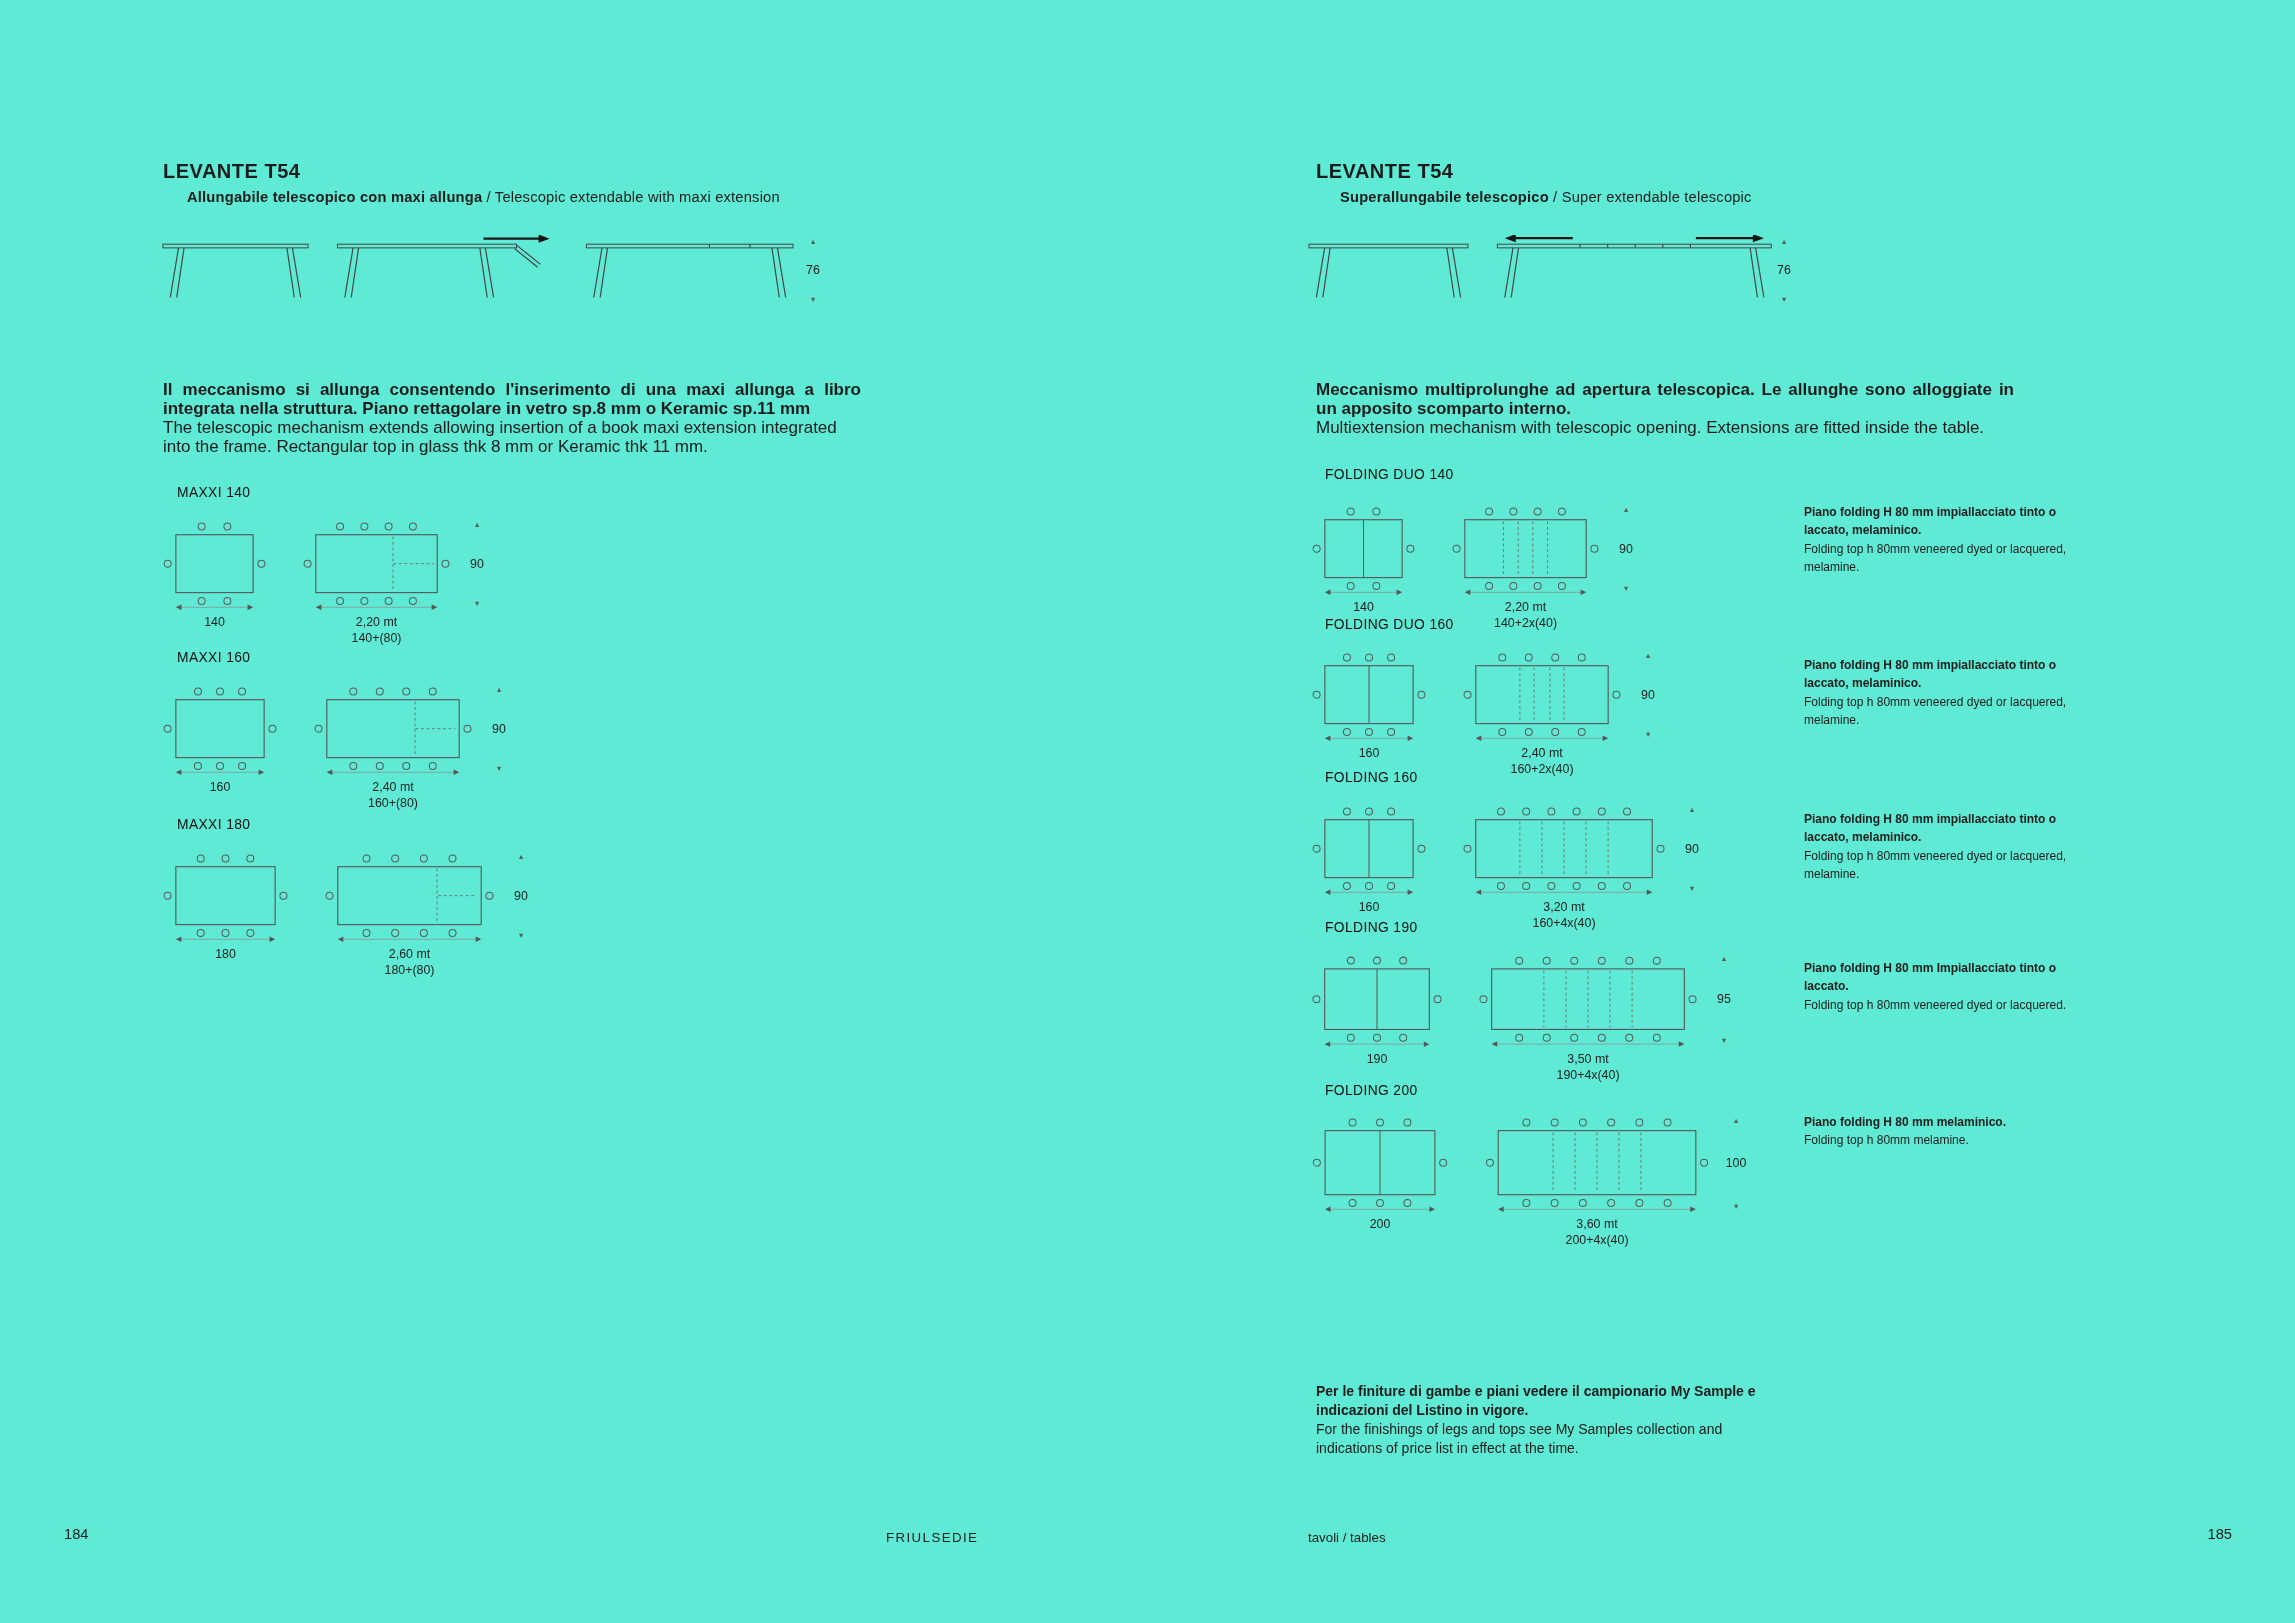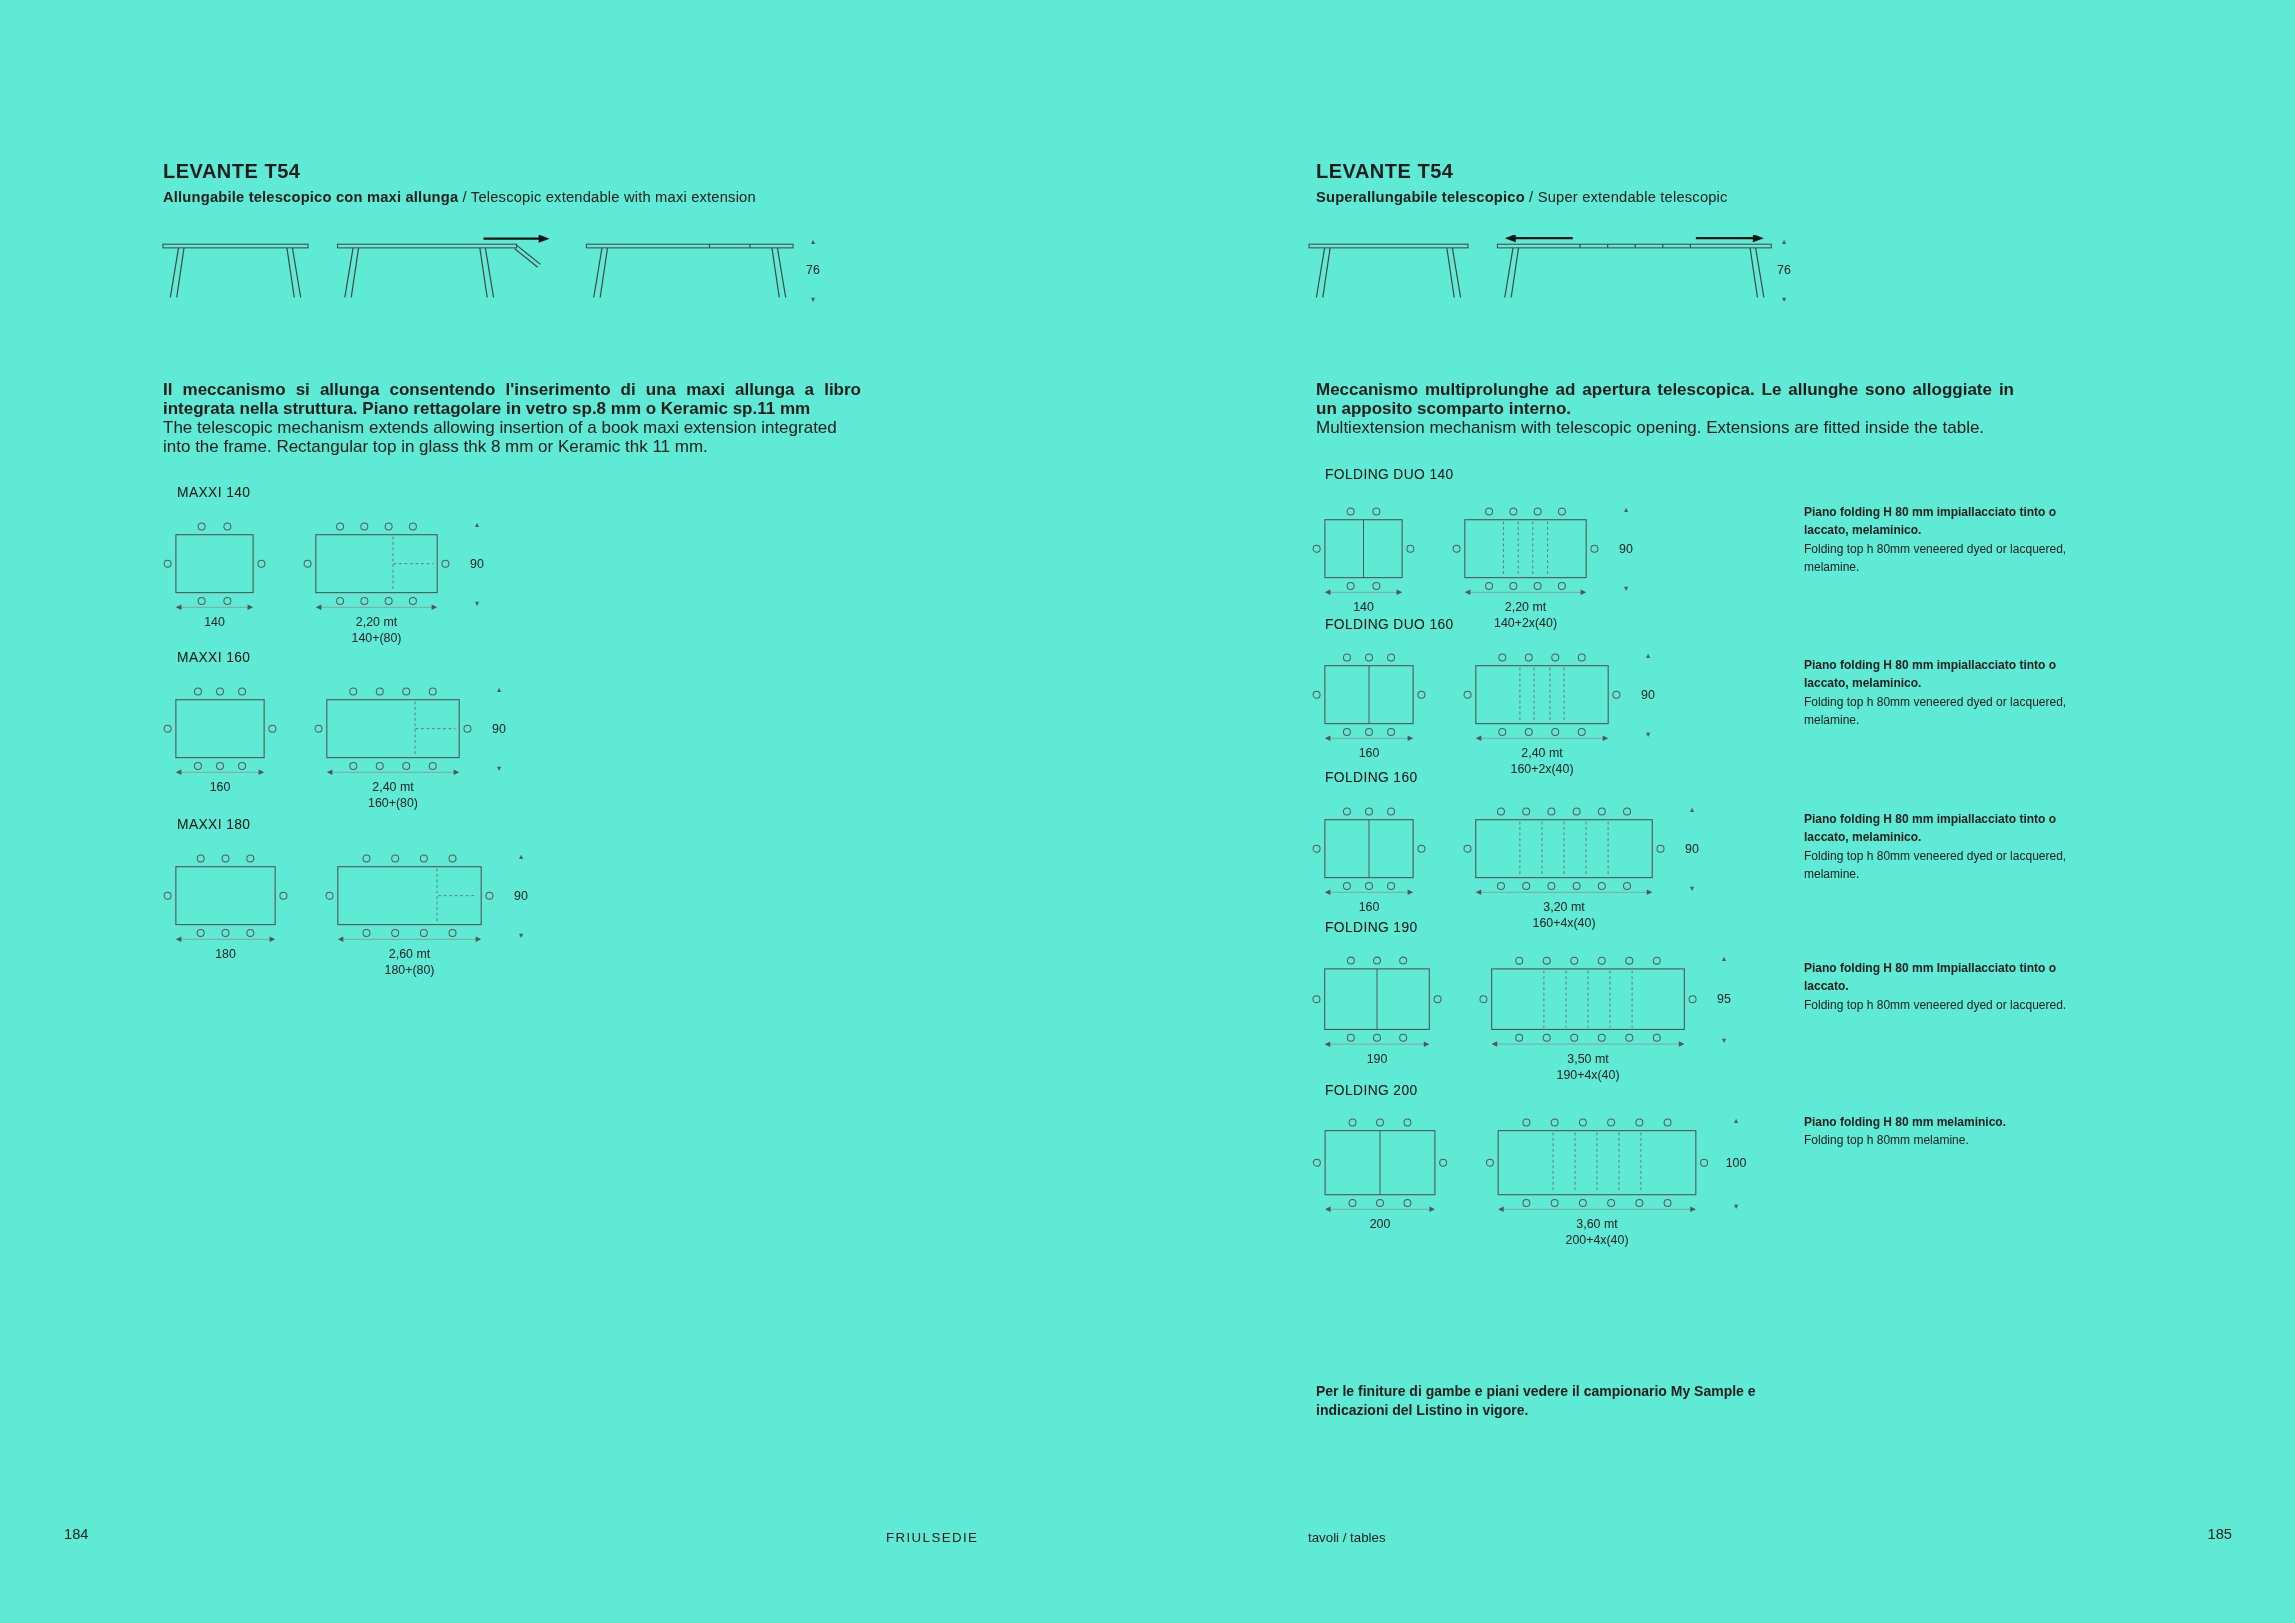--- a/index.html
+++ b/index.html
@@ -4,21 +4,21 @@
 <style>
   * { margin:0; padding:0; box-sizing:border-box; }
   html,body { background:#e9e9e7; }
   #canvas {
     position:relative; width:2296px; height:1624px;
     background:#5eead4; overflow:hidden;
     font-family:"Liberation Sans", sans-serif; color:#1c1c1c;
   }
   .abs { position:absolute; }
   .title { font-size:20px; font-weight:bold; letter-spacing:0.5px; }
-  .subtitle { font-size:14.7px; letter-spacing:0.2px; }
+  .subtitle { font-size:14.7px; letter-spacing:0.2px;margin-left:24px; }
   .b { font-weight:bold; }
   .desc { font-size:17px; line-height:19px; }
   .just { text-align:justify; }
   .model-label { font-size:13.8px; letter-spacing:0.4px; color:#111; }
   .model-row { display:flex; align-items:flex-start; gap:33px; }
   .tv { display:flex; flex-direction:column; align-items:center;justify-content:center; }
   .tv-label { font-size:12.4px; line-height:15.6px; color:#222; margin-top:0.9px; }
   .rect-main { fill:none; stroke:#565656; stroke-width:1.2; }
   .seat { fill:none; stroke:#5a5a5a; stroke-width:1.1; }
   .dash { stroke:#6e6e6e; stroke-width:1; stroke-dasharray:3 3; fill:none; }
@@ -557,20 +557,21 @@
       <span class="dim-arrow">▾</span>
     </div>
   </div>
   <div class="abs note" style="left:1804px; top:1113px">
     <div class="b">Piano folding H 80 mm melaminico.</div>
     <div>Folding top h 80mm melamine.</div>
   </div>
 
   <div class="abs note-lg" style="left:1316px; top:1382px">
     <div class="b">Per le finiture di gambe e piani vedere il campionario My Sample e indicazioni del Listino in vigore.</div>
+    <div>For the finishings of legs and tops see My Samples collection and indications of price list in effect at the time.</div>
   </div>
 
   <div class="abs pagenum" style="left:64px; top:1526px">184</div>
   <div class="abs footer-text brand" style="left:886px; top:1530px">FRIULSEDIE</div>
   <div class="abs footer-text" style="left:1308px; top:1530px">tavoli / tables</div>
   <div class="abs pagenum" style="right:64px; top:1526px">185</div>
 
 </div>
 
 

